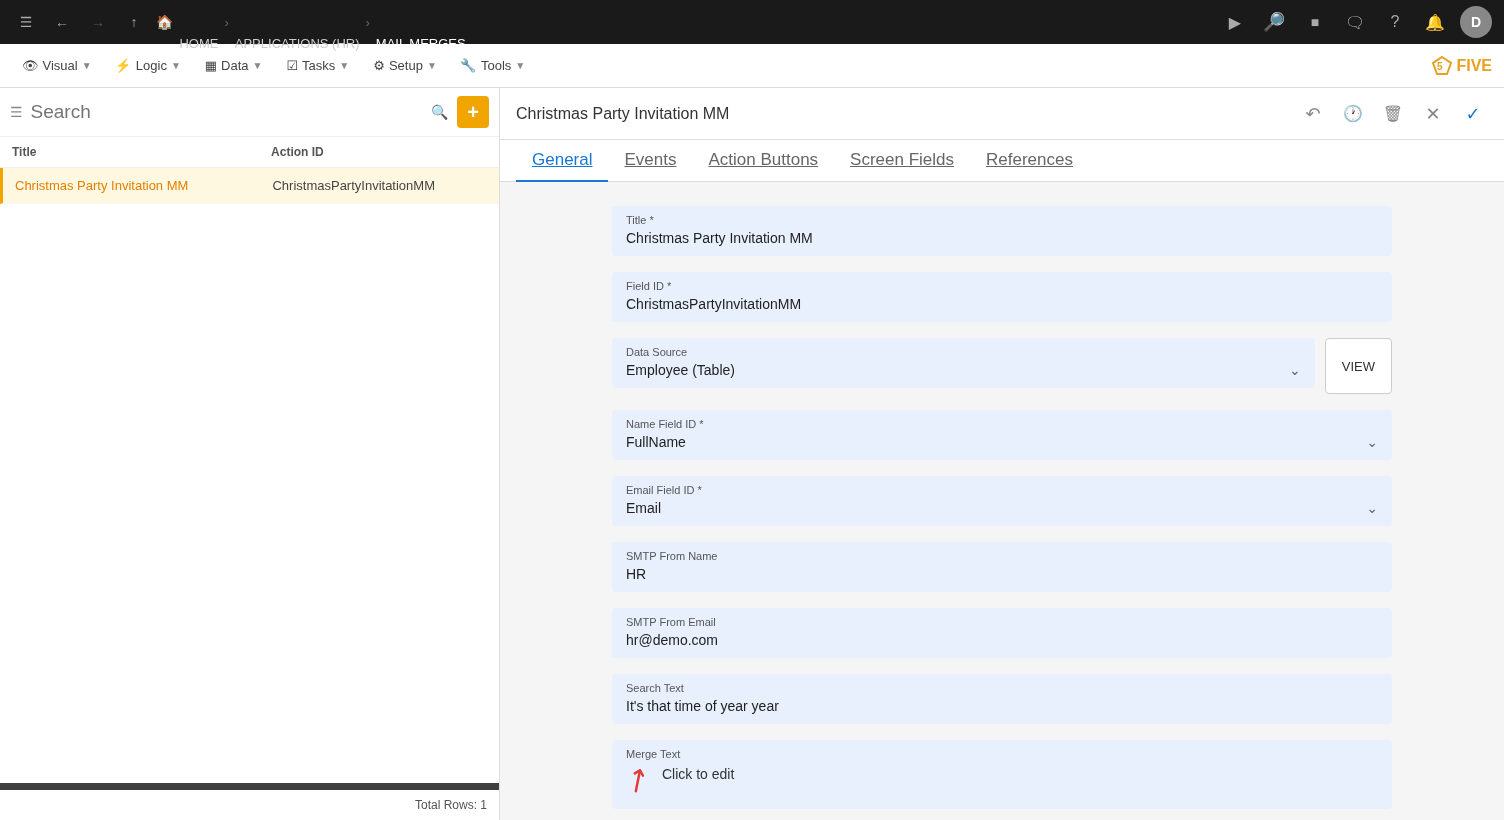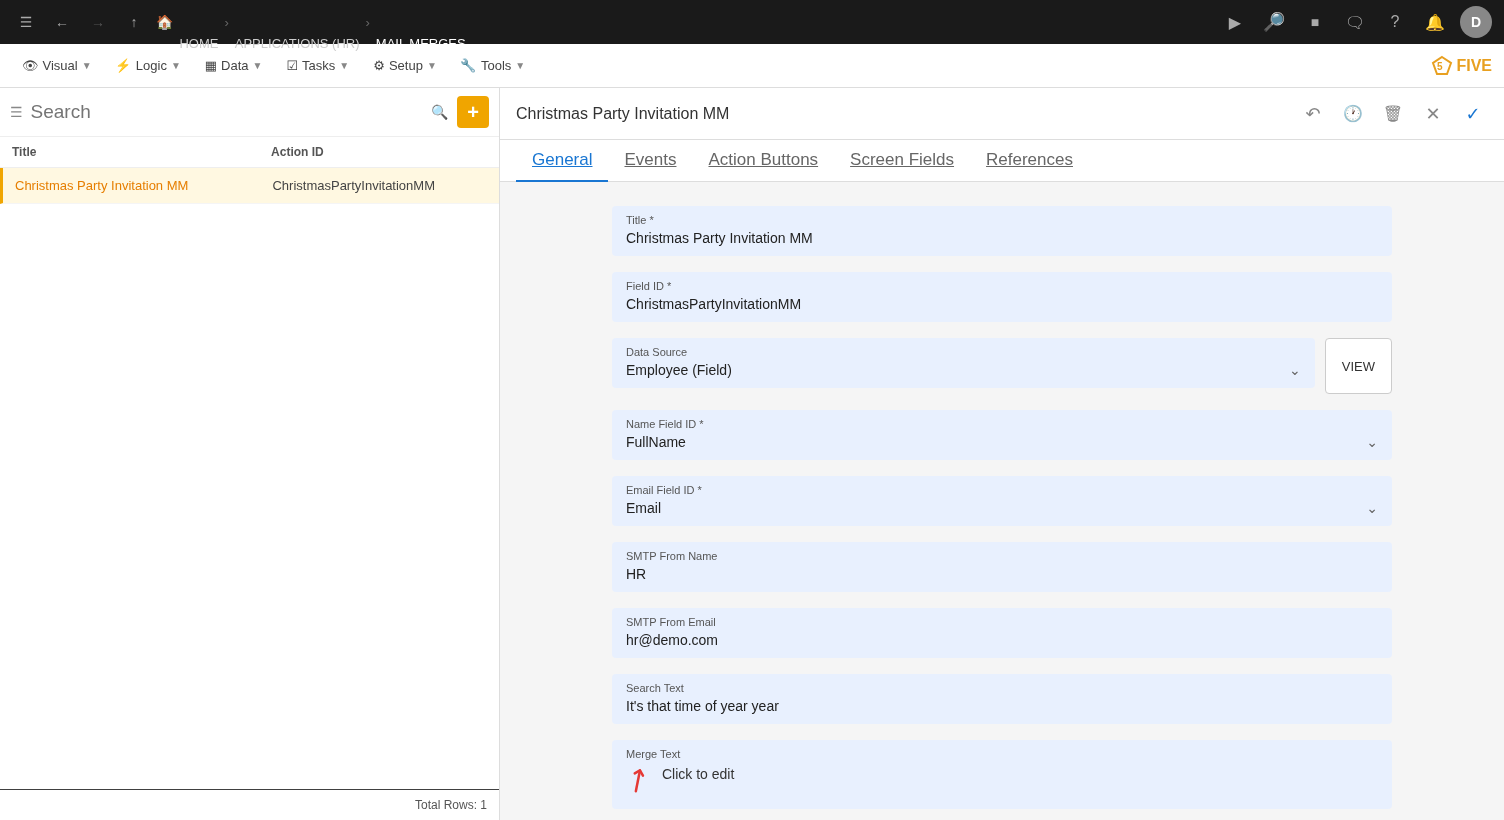--- a/index.html
+++ b/index.html
@@ -108,21 +108,21 @@
     .sidebar-row {
       display: flex; padding: 10px 12px;
       cursor: pointer; align-items: center;
       border-bottom: 1px solid #f5f5f5;
     }
     .sidebar-row.selected { background: #fff8e1; border-left: 3px solid #f0a500; }
     .sidebar-row .col-title { flex: 1.2; color: #e67e00; font-size: 13px; }
     .sidebar-row .col-action { flex: 1; color: #444; font-size: 13px; }
     .sidebar-footer {
       padding: 8px 12px;
-      border-top: 1px solid #404040;
+      border-top: 7px solid #404040;
       text-align: right;
       font-size: 12px; color: #555; font-weight: 500;
     }
 
     
     .content {
       flex: 1;
       background: #f5f5f5;
       display: flex;
       flex-direction: column;
@@ -369,21 +369,21 @@
 
         <div class="field-group">
           <label>Field ID *</label>
           <div class="field-value">ChristmasPartyInvitationMM</div>
         </div>
 
         <div class="data-source-row">
           <div class="field-group with-dropdown">
             <label>Data Source</label>
             <div class="dropdown-row">
-              <div class="field-value">Employee (Field)</div>
+              <div class="field-value">Employee (Table)</div>
               <span class="dropdown-icon">⌄</span>
             </div>
           </div>
           <button class="view-btn">VIEW</button>
         </div>
 
         <div class="field-group with-dropdown">
           <label>Name Field ID *</label>
           <div class="dropdown-row">
             <div class="field-value">FullName</div>

